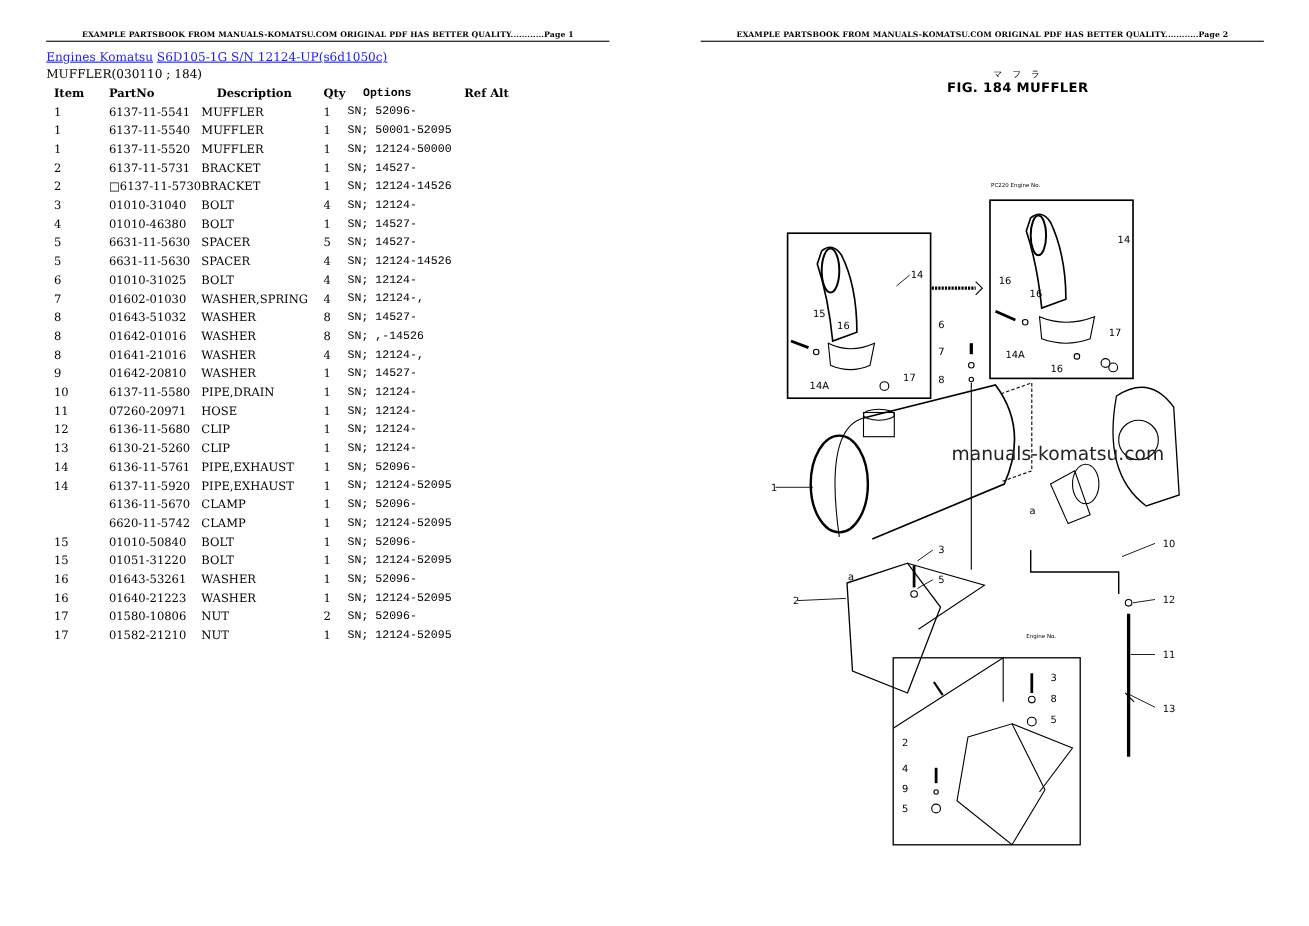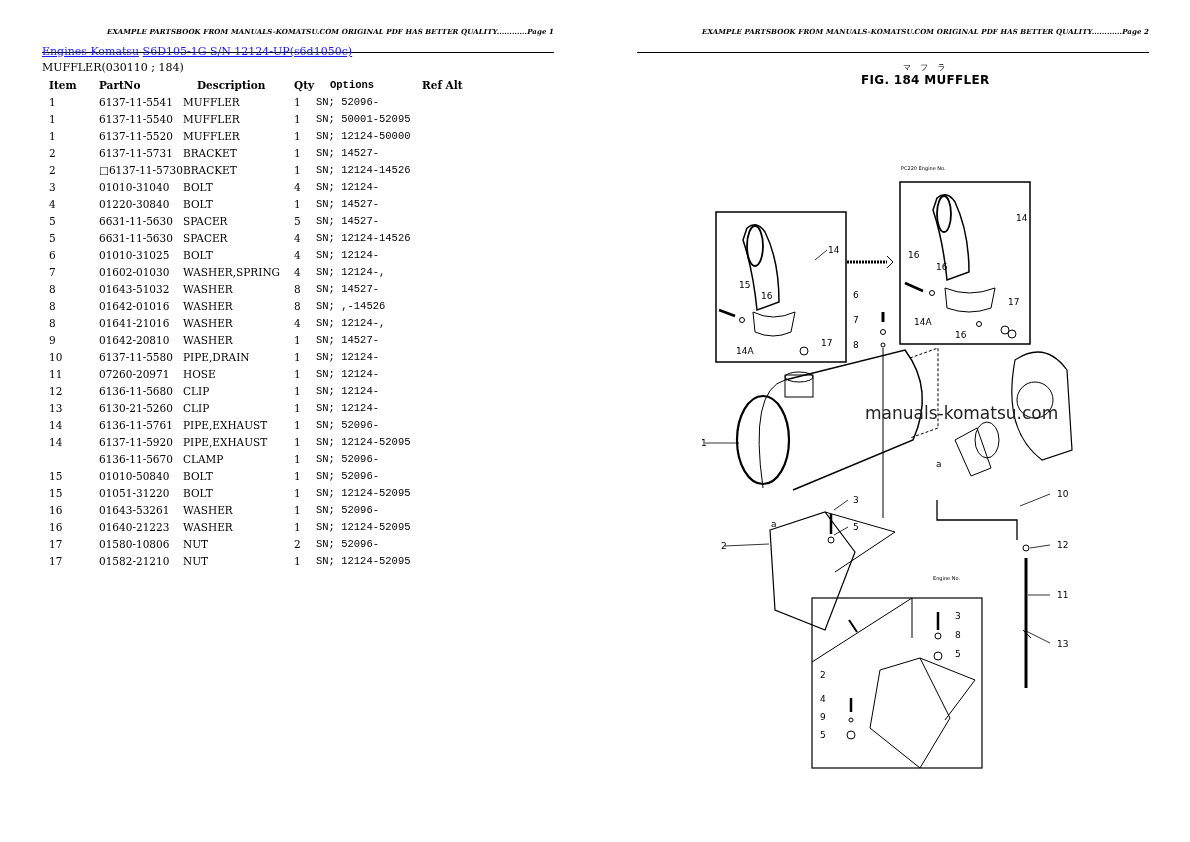--- a/index.html
+++ b/index.html
@@ -1,20 +1,20 @@
 <!DOCTYPE html>
 <html><head>
 <meta charset="utf-8">
 <style>
   html, body { margin:0; padding:0; background:#ffffff; }
   body { width:1190px; height:842px; position:relative; overflow:hidden; font-family:"DejaVu Serif", serif; color:#000; }
   .page { position:absolute; top:0; height:842px; }
   .page-left { left:0; width:595px; }
   .page-right { left:595px; width:595px; }
-  .banner { position:absolute; top:27px; font-family:"DejaVu Serif", serif; font-style:italic; font-weight:bold; font-size:7px; letter-spacing:0.1px; white-space:nowrap; text-align:right; border-bottom:1px solid #000; padding-bottom:16px; }
+  .banner { position:absolute; top:27px; font-family:"DejaVu Serif", serif; font-weight:bold; font-size:7px; letter-spacing:0.1px; white-space:nowrap; text-align:center; border-bottom:1px solid #000; padding-bottom:1px; }
   .page-left .banner { left:42px; width:512px; }
   .page-right .banner { left:42px; width:512px; }
   .crumb { position:absolute; left:42px; top:45px; font-size:11px; white-space:nowrap; }
   .crumb a { color:#1a1aff; }
   .subtitle { position:absolute; left:42px; top:61px; font-size:11px; white-space:nowrap; }
   table.parts { position:absolute; left:42px; top:76px; border-collapse:collapse; font-size:10.5px; }
   table.parts th { font-weight:bold; text-align:left; height:17px; padding:0; }
   table.parts td { height:17px; padding:0; white-space:nowrap; }
   .c-item { width:50px; padding-left:7px !important; }
   .c-part { width:84px; }
@@ -96,21 +96,21 @@
         <tr>
           <td class="c-item">3</td>
           <td class="c-part">01010-31040</td>
           <td class="c-desc" style="padding-left: 0px;">BOLT</td>
           <td class="c-qty">4</td>
           <td class="c-opt" style="padding-left: 0px;">SN; 12124-</td>
           <td class="c-ref"></td>
         </tr>
         <tr>
           <td class="c-item">4</td>
-          <td class="c-part">01220-30840</td>
+          <td class="c-part">01010-46380</td>
           <td class="c-desc" style="padding-left: 0px;">BOLT</td>
           <td class="c-qty">1</td>
           <td class="c-opt" style="padding-left: 0px;">SN; 14527-</td>
           <td class="c-ref"></td>
         </tr>
         <tr>
           <td class="c-item">5</td>
           <td class="c-part">6631-11-5630</td>
           <td class="c-desc" style="padding-left: 0px;">SPACER</td>
           <td class="c-qty">5</td>
@@ -220,20 +220,28 @@
           <td class="c-qty">1</td>
           <td class="c-opt" style="padding-left: 0px;">SN; 12124-52095</td>
           <td class="c-ref"></td>
         </tr>
         <tr>
           <td class="c-item"></td>
           <td class="c-part">6136-11-5670</td>
           <td class="c-desc" style="padding-left: 0px;">CLAMP</td>
           <td class="c-qty">1</td>
           <td class="c-opt" style="padding-left: 0px;">SN; 52096-</td>
+          <td class="c-ref"></td>
+        </tr>
+        <tr>
+          <td class="c-item"></td>
+          <td class="c-part">6620-11-5742</td>
+          <td class="c-desc" style="padding-left: 0px;">CLAMP</td>
+          <td class="c-qty">1</td>
+          <td class="c-opt" style="padding-left: 0px;">SN; 12124-52095</td>
           <td class="c-ref"></td>
         </tr>
         <tr>
           <td class="c-item">15</td>
           <td class="c-part">01010-50840</td>
           <td class="c-desc" style="padding-left: 0px;">BOLT</td>
           <td class="c-qty">1</td>
           <td class="c-opt" style="padding-left: 0px;">SN; 52096-</td>
           <td class="c-ref"></td>
         </tr>

